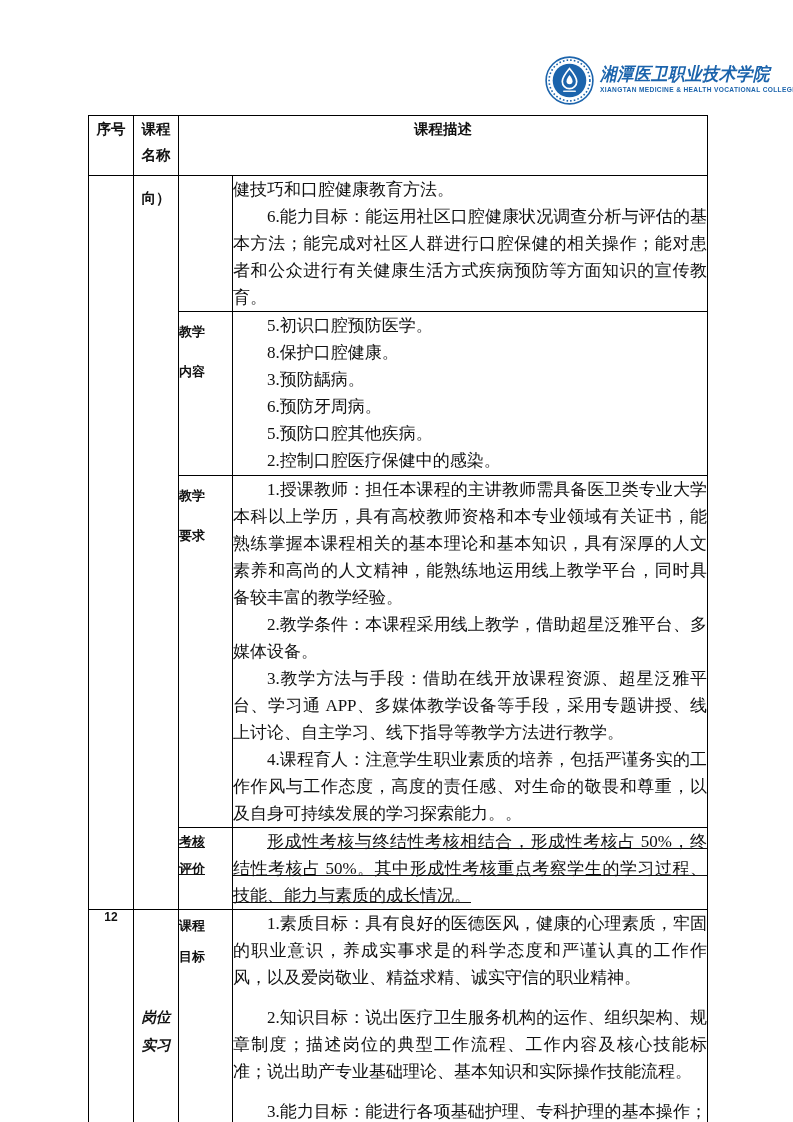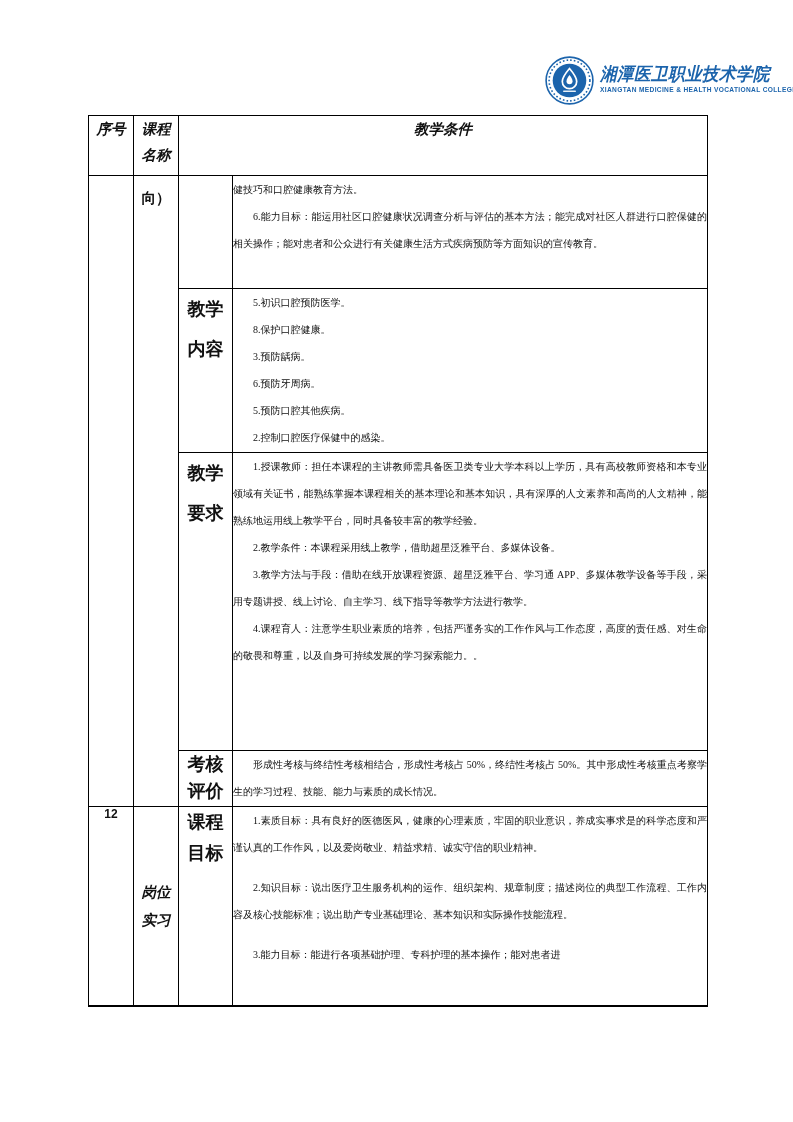--- a/index.html
+++ b/index.html
@@ -53,52 +53,52 @@
   col.c-name{width:45px;}
   col.c-sec{width:54px;}
   col.c-desc{width:475px;}
 
   .hd{
     font-family:"Liberation Sans","DejaVu Sans",sans-serif;
     font-weight:bold;font-size:14.5px;
     text-align:center;vertical-align:middle;
     line-height:26px;
   }
-  tr.r-head{height:60px;font-style:italic;}
+  tr.r-head{height:60px;}
   tr.r-cont{height:113px;}
   tr.r-content{height:164px;}
   tr.r-require{height:298px;}
-  tr.r-assess{height:56px;}
+  tr.r-assess{height:56px;text-decoration:underline;}
   tr.r-12{height:199px;}
 
   td.num{
     font-family:"Liberation Sans","DejaVu Sans",sans-serif;
     font-weight:bold;font-size:12px;
     text-align:center;vertical-align:middle;
   }
   td.name{
     font-family:"Liberation Sans","DejaVu Sans",sans-serif;
     font-weight:bold;font-size:14.5px;
     text-align:center;line-height:28px;
   }
   td.name.topalign{vertical-align:top;padding-top:8px;}
   td.name.midalign{vertical-align:middle;font-style:italic;}
 
   td.sec{
     font-family:"Liberation Sans","DejaVu Sans",sans-serif;
-    font-weight:bold;font-size:18px;
-    text-align:center;vertical-align:middle;
+    font-weight:bold;font-size:13px;
+    text-align:left;vertical-align:middle;
     line-height:40px;
     margin-top:28px;
   }
   td.sec.tight{line-height:27px;}
   td.sec.med{line-height:31px;}
 
   td.desc{
-    font-size:10px;
+    font-size:17px;
     line-height:27px;
     padding:2px 5px 0 8px;
     text-align:justify;
   }
   td.desc p{margin:0;text-indent:2em;}
   td.desc p.noindent{text-indent:0;}
   td.desc p.gap{margin-top:13px;}
 </style>
 </head>
 <body>
@@ -126,21 +126,21 @@
       <col class="c-desc">
   </colgroup>
 
   <tbody>
       <tr class="r-head">
     <th class="hd">序号</th>
     <th class="hd">
       <span>课程</span><br>
       <span>名称</span>
     </th>
-    <th class="hd" colspan="2">教学条件</th>
+    <th class="hd" colspan="2">课程描述</th>
   </tr>
 
   <tr class="r-cont">
     <td class="num" rowspan="4"></td>
     <td class="name topalign" rowspan="4">向）</td>
     <td class="sec"></td>
     <td class="desc">
       <p class="noindent">健技巧和口腔健康教育方法。</p>
       <p>6.能力目标：能运用社区口腔健康状况调查分析与评估的基本方法；能完成对社区人群进行口腔保健的相关操作；能对患者和公众进行有关健康生活方式疾病预防等方面知识的宣传教育。</p>
     </td>

